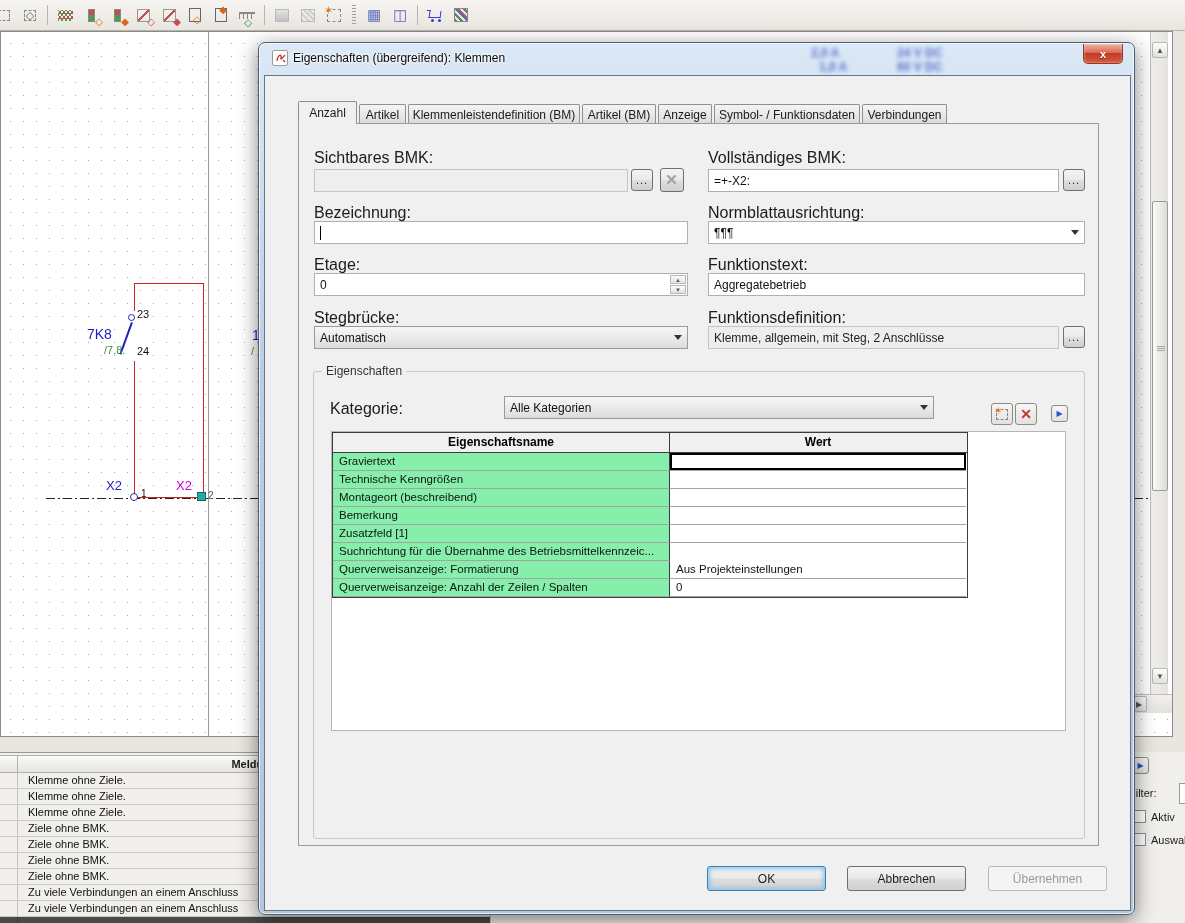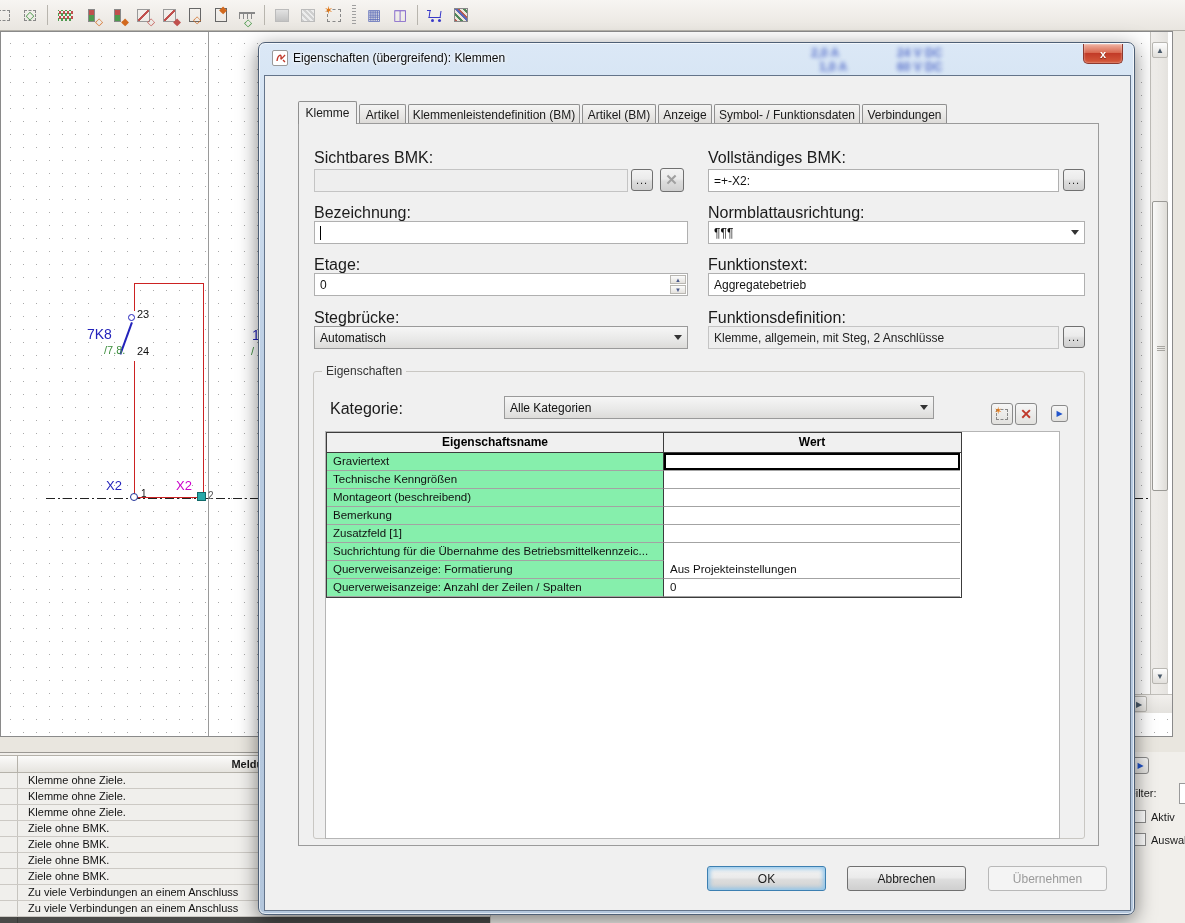--- a/index.html
+++ b/index.html
@@ -347,21 +347,21 @@
     <span class="glass" style="left:560px;top:17px">1,0 A</span>
     <span class="glass" style="left:638px;top:17px">60 V DC</span>
     <div class="closebtn">
         <span>x</span>
       </div>
   </div>
 
   <div class="dclient">
 
     <div class="tabs">
-      <div class="tab active" style="width:59px">Klemme</div>
+      <div class="tab active" style="width:59px">Anzahl</div>
       <div class="tab" style="width:47px">Artikel</div>
       <div class="tab" style="width:172px">Klemmenleistendefinition (BM)</div>
       <div class="tab" style="width:74px">Artikel (BM)</div>
       <div class="tab" style="width:54px">Anzeige</div>
       <div class="tab" style="width:146px">Symbol- / Funktionsdaten</div>
       <div class="tab" style="width:85px">Verbindungen</div>
     </div>
 
     <div class="tpanel">
 
@@ -436,21 +436,21 @@
               <span class="star" style="left:-3px;top:-5px;font-size:10px">✶</span>
             </span>
           </div>
         <div class="toolbtn" style="left:701px;top:31px">
             <span style="color:#c0392b;font-size:14px;font-weight:bold">✕</span>
           </div>
         <div class="toolbtn" style="left:737px;top:33px;width:17px;height:17px">
             <span style="color:#2255cc;font-size:8px">▶</span>
           </div>
 
-        <div class="ptable" style="left:11px;top:59px;width:735px;height:408px">
+        <div class="ptable" style="left:17px;top:59px;width:735px;height:300px">
           <div class="pgrid">
             <div class="phead">
               <div class="ph1">Eigenschaftsname</div>
               <div class="ph2">Wert</div>
             </div>
             <div class="prow">
                 <div class="pname">Graviertext</div>
                 <div class="pval sel"></div>
               </div>
             <div class="prow">

